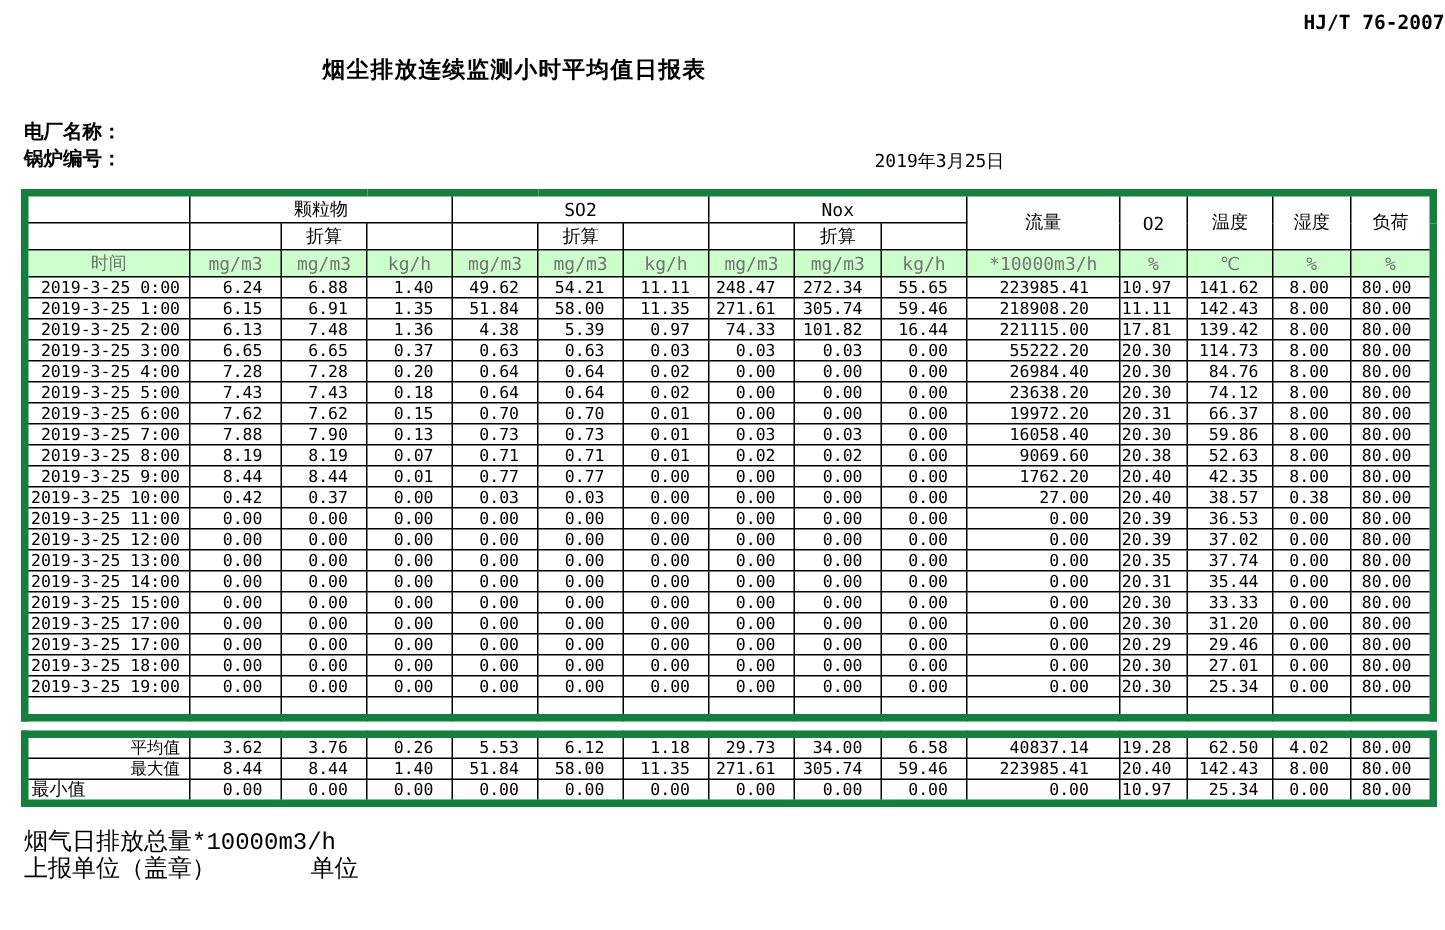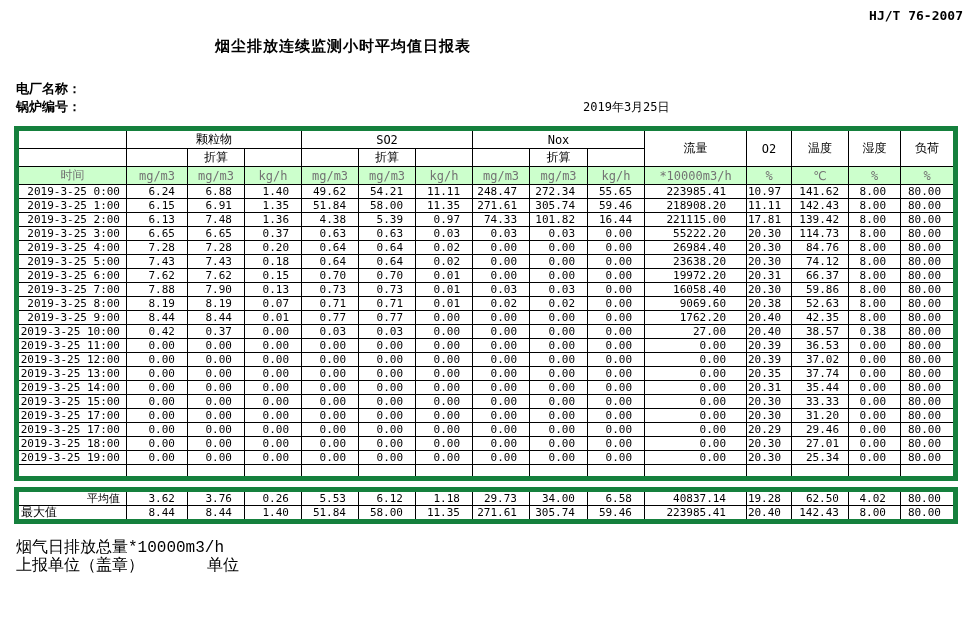--- a/index.html
+++ b/index.html
@@ -538,20 +538,37 @@
         <td>11.35</td>
         <td>271.61</td>
         <td>305.74</td>
         <td>59.46</td>
         <td>223985.41</td>
         <td>20.40</td>
         <td>142.43</td>
         <td>8.00</td>
         <td>80.00</td>
       </tr>
+      <tr>
+        <td>最小值</td>
+        <td>0.00</td>
+        <td>0.00</td>
+        <td>0.00</td>
+        <td>0.00</td>
+        <td>0.00</td>
+        <td>0.00</td>
+        <td>0.00</td>
+        <td>0.00</td>
+        <td>0.00</td>
+        <td>0.00</td>
+        <td>10.97</td>
+        <td>25.34</td>
+        <td>0.00</td>
+        <td>80.00</td>
+      </tr>
     </tbody>
 </table>
 
 <div class="footer">
   <div class="footer-line1">烟气日排放总量*10000m3/h</div>
   <div class="footer-line2">
     <span>上报单位（盖章）</span>
     <span class="unit-label">单位</span>
   </div>
 </div>

